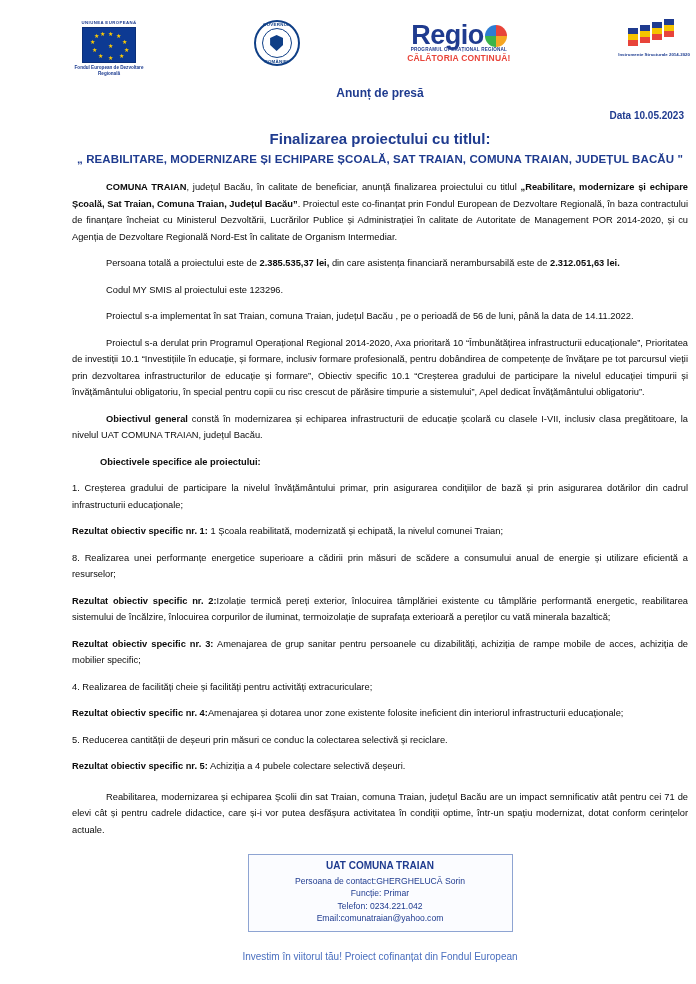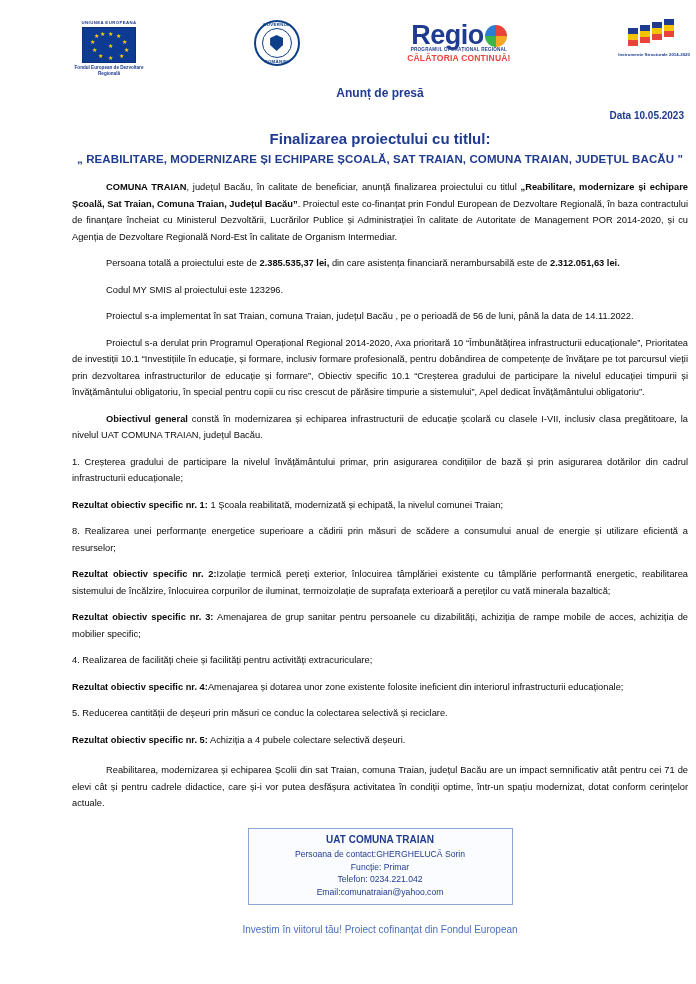--- a/index.html
+++ b/index.html
@@ -278,20 +278,21 @@
     <p class="indent tight"><span>Persoana totală a proiectului este de </span><span class="b">2.385.535,37 lei,</span><span> din care asistența financiară nerambursabilă este de </span><span class="b">2.312.051,63 lei.</span></p>
 
     <p class="indent tight">Codul MY SMIS al proiectului este 123296.</p>
 
     <p class="indent tight">Proiectul s-a implementat în sat Traian, comuna Traian, județul Bacău , pe o perioadă de 56 de luni, până la data de 14.11.2022.</p>
 
     <p class="indent">Proiectul s-a derulat prin Programul Operațional Regional 2014-2020, Axa prioritară 10 “Îmbunătățirea infrastructurii educaționale”, Prioritatea de investiții 10.1  “Investițiile în educație, și formare, inclusiv formare profesională, pentru dobândirea de competențe de învățare pe tot parcursul vieții prin dezvoltarea infrastructurilor de educație și formare”, Obiectiv specific 10.1 “Creșterea gradului de participare la nivelul educației timpurii și învățământului obligatoriu, în special pentru copii cu risc crescut de părăsire timpurie a sistemului”, Apel dedicat Învățământului obligatoriu”.</p>
 
     <p class="indent tight"><span class="b">Obiectivul general</span><span> constă în modernizarea și echiparea infrastructurii de educație școlară cu clasele I-VII, inclusiv clasa pregătitoare, la nivelul UAT COMUNA TRAIAN, județul Bacău.</span></p>
 
+    <p class="indent-sm tight b">Obiectivele specifice ale proiectului:</p>
 
     <p class="tight">1. Creșterea gradului de participare la nivelul învățământului primar, prin asigurarea condițiilor de bază și prin asigurarea dotărilor din cadrul infrastructurii educaționale;</p>
     <p class="tight"><span class="b">Rezultat obiectiv specific nr. 1:</span><span> 1 Școala reabilitată, modernizată și echipată, la nivelul comunei Traian;</span></p>
 
     <p class="tight">8. Realizarea unei performanțe energetice superioare a cădirii prin măsuri de scădere a consumului anual de energie și utilizare eficientă a resurselor;</p>
     <p class="tight"><span class="b">Rezultat obiectiv specific nr. 2:</span><span>Izolație termică pereți exterior, înlocuirea tâmplăriei existente cu tâmplărie performantă energetic, reabilitarea sistemului de încălzire, înlocuirea corpurilor de iluminat, termoizolație de suprafața exterioară a pereților cu vată minerala bazaltică;</span></p>
 
     <p class="tight"><span class="b">Rezultat obiectiv specific nr. 3:</span><span> Amenajarea de grup sanitar pentru persoanele cu dizabilități, achiziția de rampe mobile de acces, achiziția de mobilier specific;</span></p>
 
     <p class="tight">4. Realizarea de facilități cheie și facilități pentru activități extracuriculare;</p>

